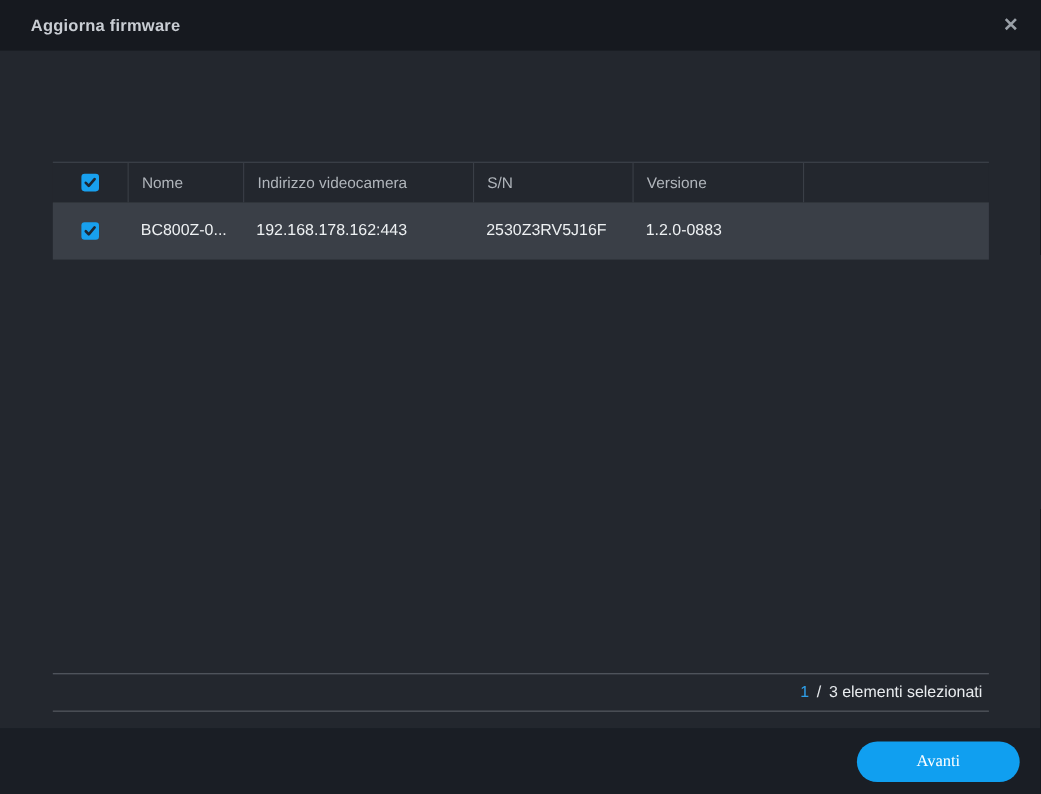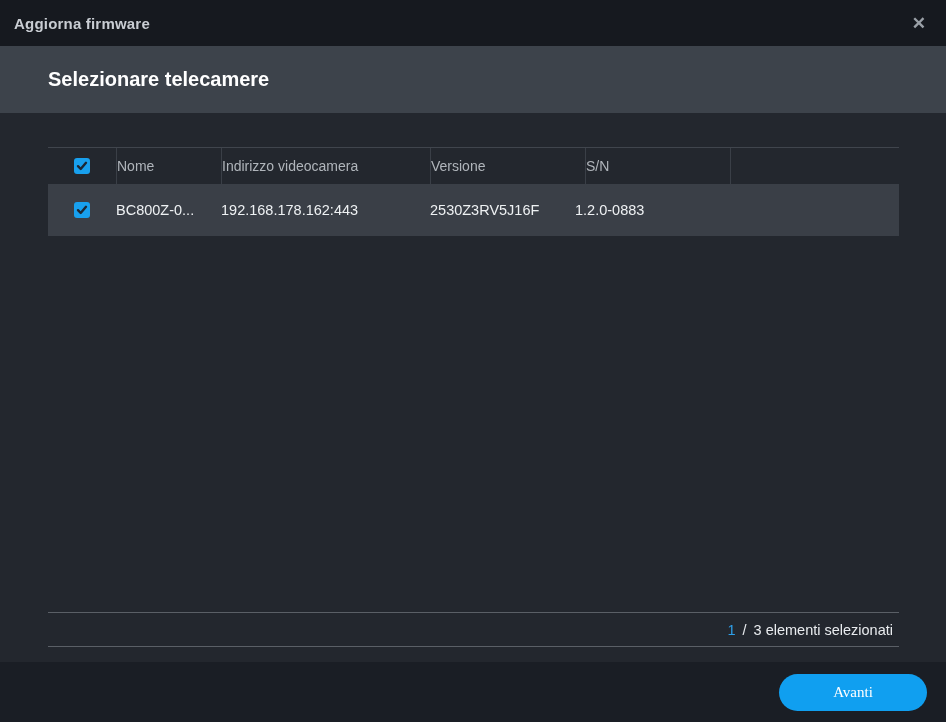--- a/index.html
+++ b/index.html
@@ -10,21 +10,21 @@
     font-family: "Liberation Sans", sans-serif;
     overflow: hidden;
   }
   
   .titlebar {
     position: absolute; top: 0; left: 0; right: 0; height: 46px;
     background: #16191f;
     display: flex; align-items: center;
   }
   .title {
-    padding-left: 14px;
+    padding-left: 28px;
     font-size: 15px; font-weight: bold;
     color: #c9cdd3; letter-spacing: .2px; text-align: center;
   }
   .close {
     position: absolute; right: 20px; top: 50%; transform: translateY(-50%);
     color: #9aa0a7; font-size: 17px; font-weight: bold;
     cursor: pointer; line-height: 1;
   }
   
   .subheader {
@@ -45,21 +45,21 @@
     align-items: center;
     color: #b0b5bb; font-size: 14px;
   }
   .trow {
     display: flex; height: 52px;
     background: #3a3f47;
     align-items: center;
     color: #eef1f3; font-size: 14.5px;
   }
   .cell {
-    box-sizing: border-box; 
+    box-sizing: border-box; padding-left: 12px;
     white-space: nowrap; overflow: hidden;
     height: 100%; display: flex; align-items: center;
     position: relative;
   }
   .thead .cell + .cell { border-left: 1px solid #3a3f47; }
   .thead .cell + .cell::before {
     content: ""; position: absolute; left: -1px; top: -8px;
     width: 1px; height: 8px; background: #3a3f47;
   }
   .c0 { width: 68px; justify-content: center; padding: 0; }
@@ -104,37 +104,34 @@
 </head>
 <body>
 
 <div class="dialog">
 
   <div class="titlebar">
     <span class="title">Aggiorna firmware</span>
     <span class="close">✕</span>
   </div>
 
-  <div class="subheader">
-    <span class="subtitle">Selezionare telecamere</span>
-  </div>
 
   <div class="table">
     <div class="thead">
       <div class="cell c0">
         <span class="checkbox">
           <svg width="12" height="12" viewBox="0 0 12 12">
             <path d="M2 6.2 L4.7 9 L10 2.8" stroke="#1d2733" stroke-width="2.4" fill="none" stroke-linecap="round" stroke-linejoin="round"></path>
           </svg>
         </span>
       </div>
       <div class="cell c1">Nome</div>
       <div class="cell c3">Indirizzo videocamera</div>
+      <div class="cell c4">S/N</div>
       <div class="cell c5">Versione</div>
-      <div class="cell c4">S/N</div>
       <div class="cell c6"></div>
     </div>
 
     <div class="trow">
       <div class="cell c0">
         <span class="checkbox">
           <svg width="12" height="12" viewBox="0 0 12 12">
             <path d="M2 6.2 L4.7 9 L10 2.8" stroke="#1d2733" stroke-width="2.4" fill="none" stroke-linecap="round" stroke-linejoin="round"></path>
           </svg>
         </span>

